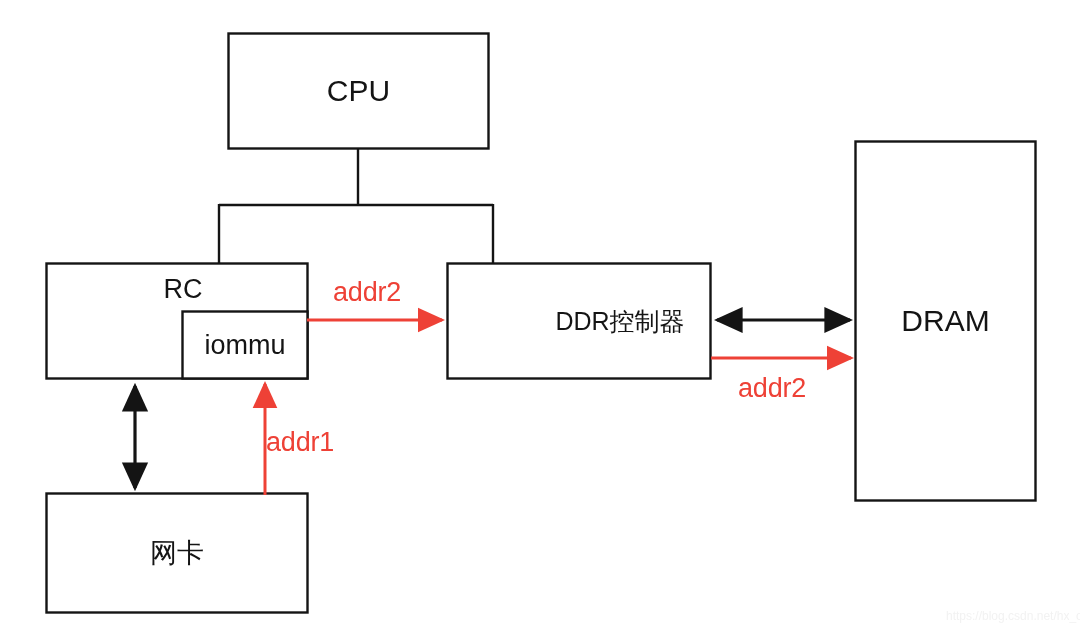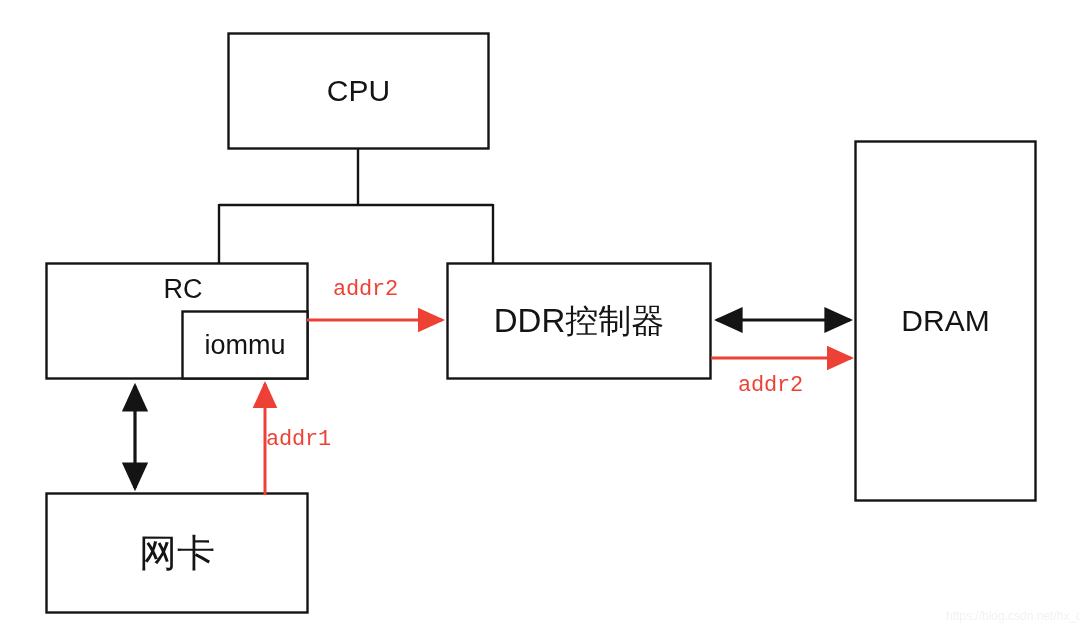--- a/index.html
+++ b/index.html
@@ -31,40 +31,40 @@
     align-items: center;
     justify-content: center;
     color: #141414;
     font-family: "Liberation Sans", "DejaVu Sans", sans-serif;
     white-space: nowrap;
     pointer-events: none;
   }
   .edge-label {
     position: absolute;
     color: #ee4136;
-    font-family: Liberation Mono, monospace;
-    font-size: 22px;
+    font-family: Liberation Sans, sans-serif;
+    font-size: 27px;
     font-weight: 500;
     white-space: nowrap;
     letter-spacing: -0.2px;
   }
   .watermark {
     position: absolute;
     color: #f2f2f2;
     font-family: "Liberation Sans", "DejaVu Sans", sans-serif;
     font-size: 12px;
     white-space: nowrap;
   }
   
   .lbl-cpu   { font-size: 30px; }
   .lbl-rc    { font-size: 27px; margin-left: 6px; }
   .lbl-iommu { font-size: 27px; }
-  .lbl-ddr   { font-size: 33px; }
+  .lbl-ddr   { font-size: 25px; margin-left: 41px; }
   .lbl-dram  { font-size: 30px; }
-  .lbl-nic   { font-size: 38px; }
+  .lbl-nic   { font-size: 27px; }
 </style>
 </head>
 <body>
 
 <div id="canvas">
 
   <svg id="diagram-svg" viewBox="0 0 1080 635" xmlns="http://www.w3.org/2000/svg">
     <defs>
       <marker id="arrow-black" markerWidth="9" markerHeight="9" refX="8" refY="4.5" orient="auto" markerUnits="strokeWidth">
         <path d="M0,0.4 L9,4.5 L0,8.6 z" fill="#141414"></path>

